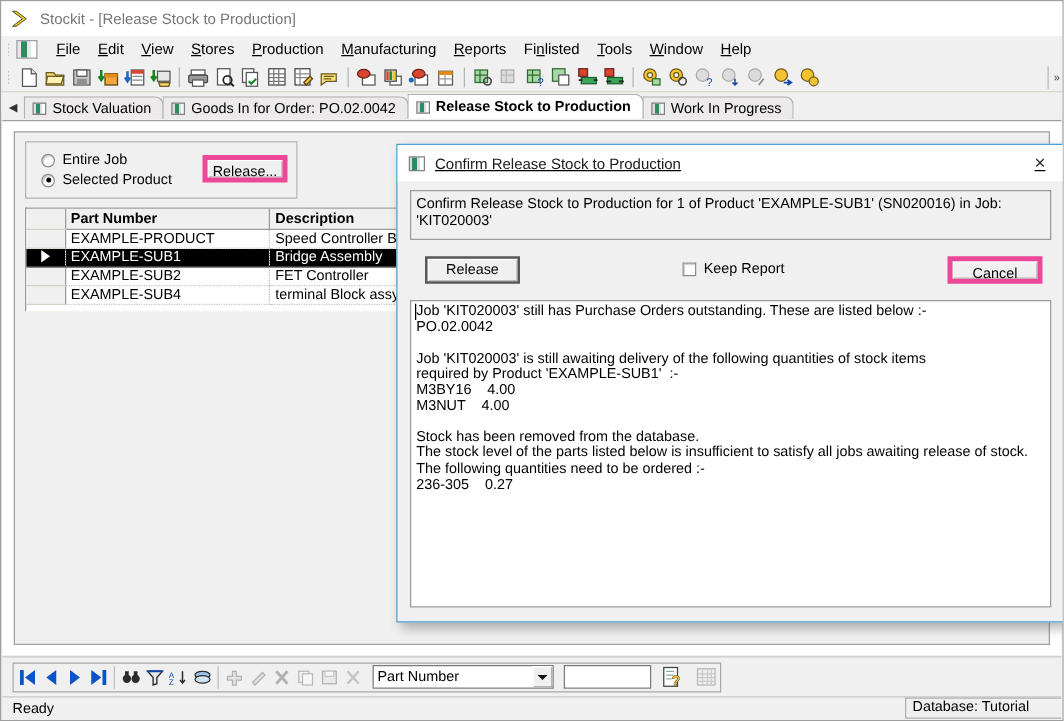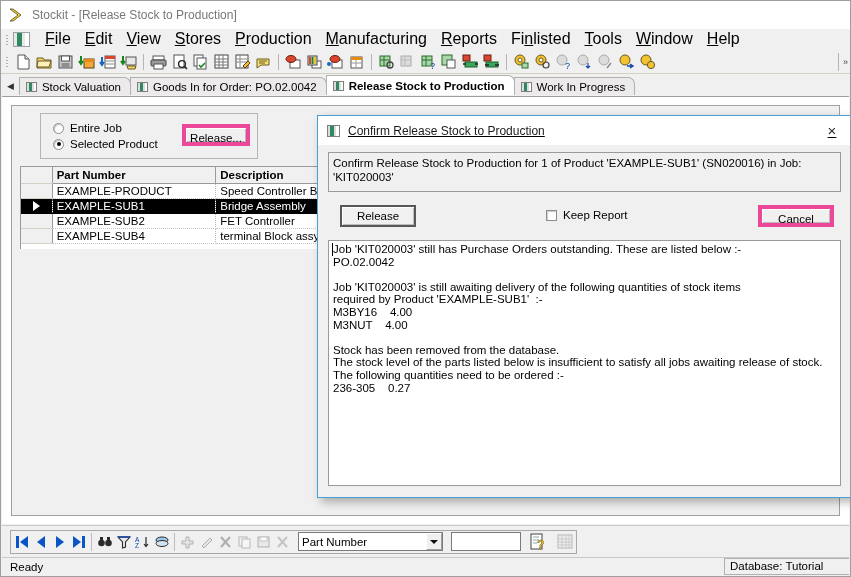--- a/index.html
+++ b/index.html
@@ -64,21 +64,21 @@
   }
   .menu-icon {
     width: 17px; height: 15px;
     border: 1px solid #9aa0a6;
     background: linear-gradient(90deg, #e8e8e8 0 3px, #2f8a62 3px 8px, #e8e8e8 8px 11px, #ffffff 11px 100%);
     margin-right: 8px;
     box-sizing: border-box;
   }
   .menu-item {
     padding: 2px 7px;
-    font-size: 16px;
+    font-size: 12px;
     color: #000;
     white-space: nowrap;
     cursor: default;
   }
   .menu-item u { text-decoration: underline; }
 
   
   .toolbar {
     height: 24px;
     background: #f0f0f0;
@@ -167,21 +167,20 @@
   }
 
   
   .optgroup {
     position: absolute;
     left: 8px; top: 7px;
     width: 218px; height: 46px;
     border: 1px solid #b4b4b4;
     background: #f0f0f0;
     box-sizing: border-box;
-    margin-left: 20px;
   }
   .radio-row {
     position: absolute;
     left: 12px;
     display: flex; align-items: center;
     font-size: 11.5px;
   }
   .radio-row.r1 { top: 8px; }
   .radio-row.r2 { top: 24px; }
   .radio {

